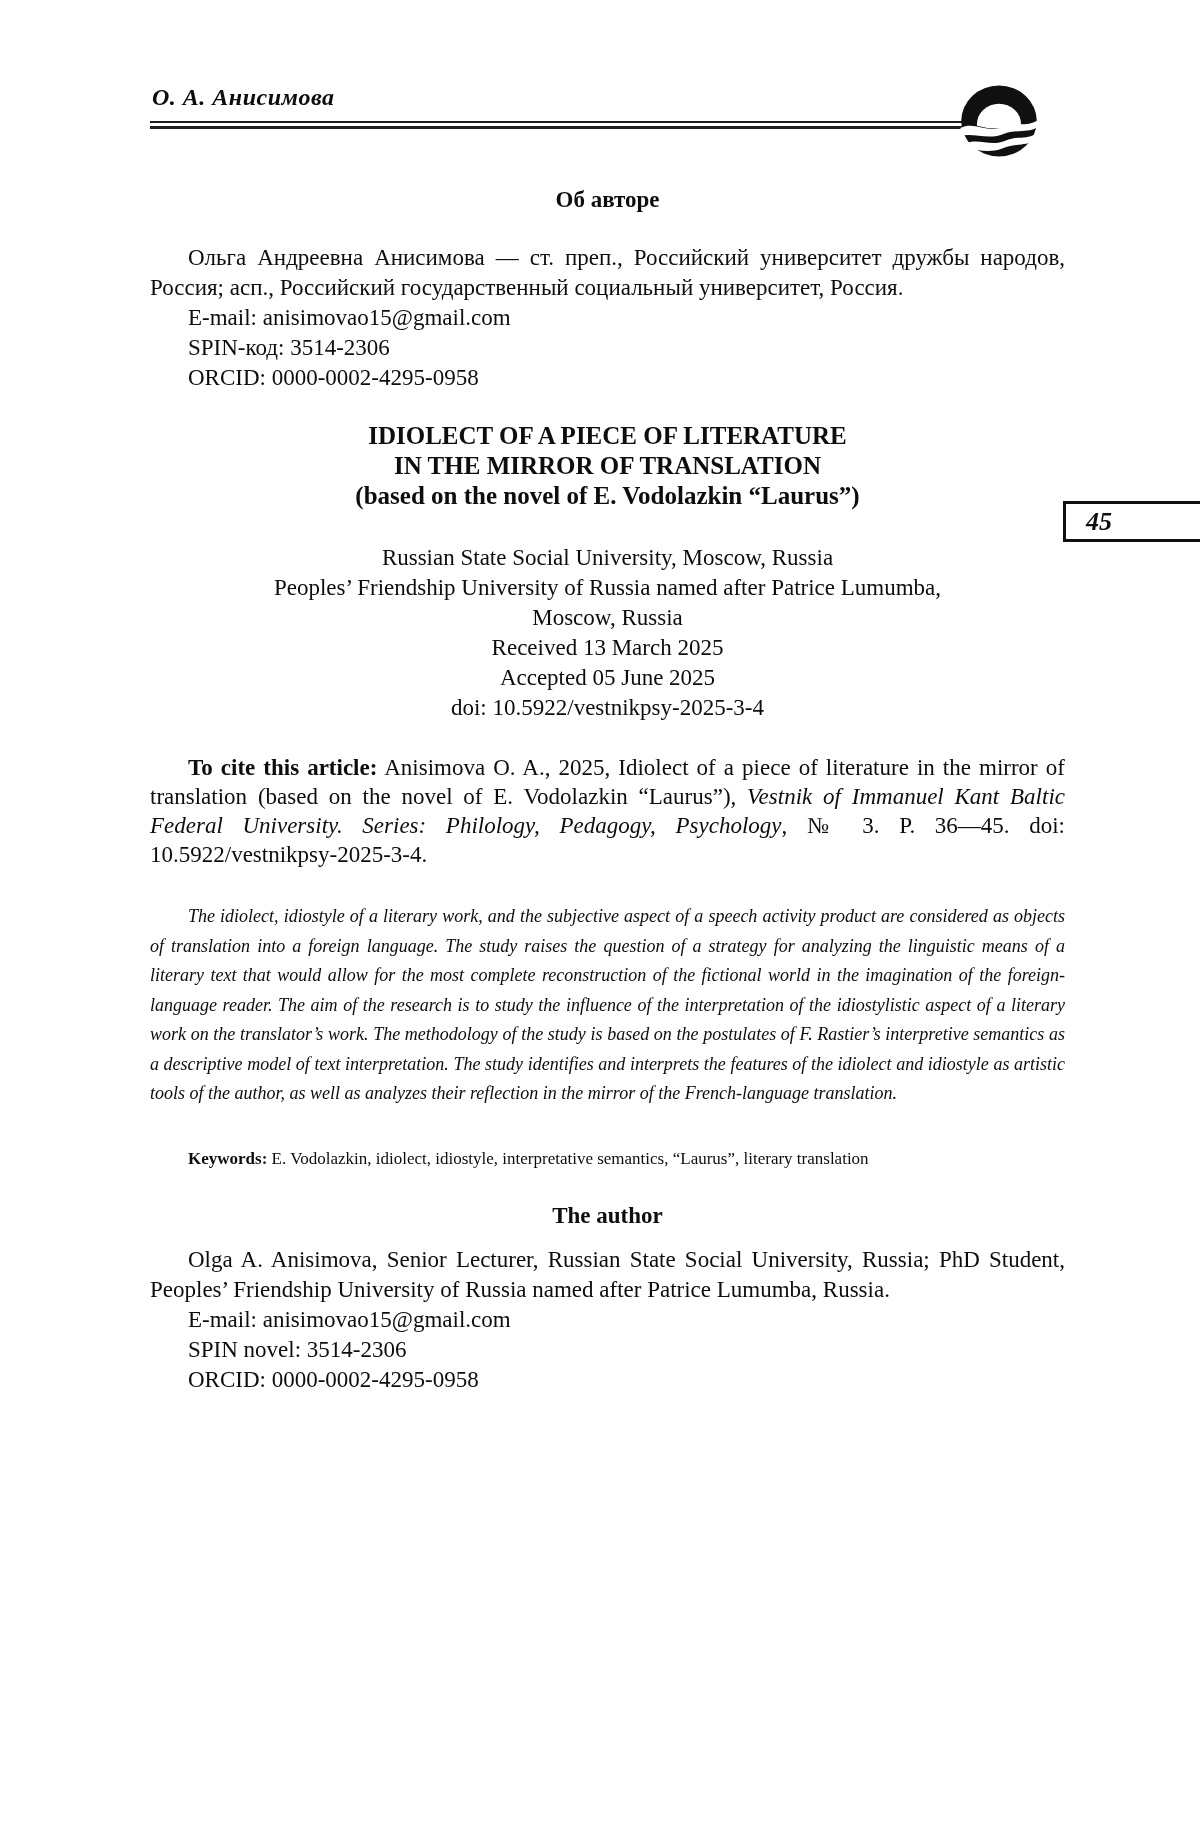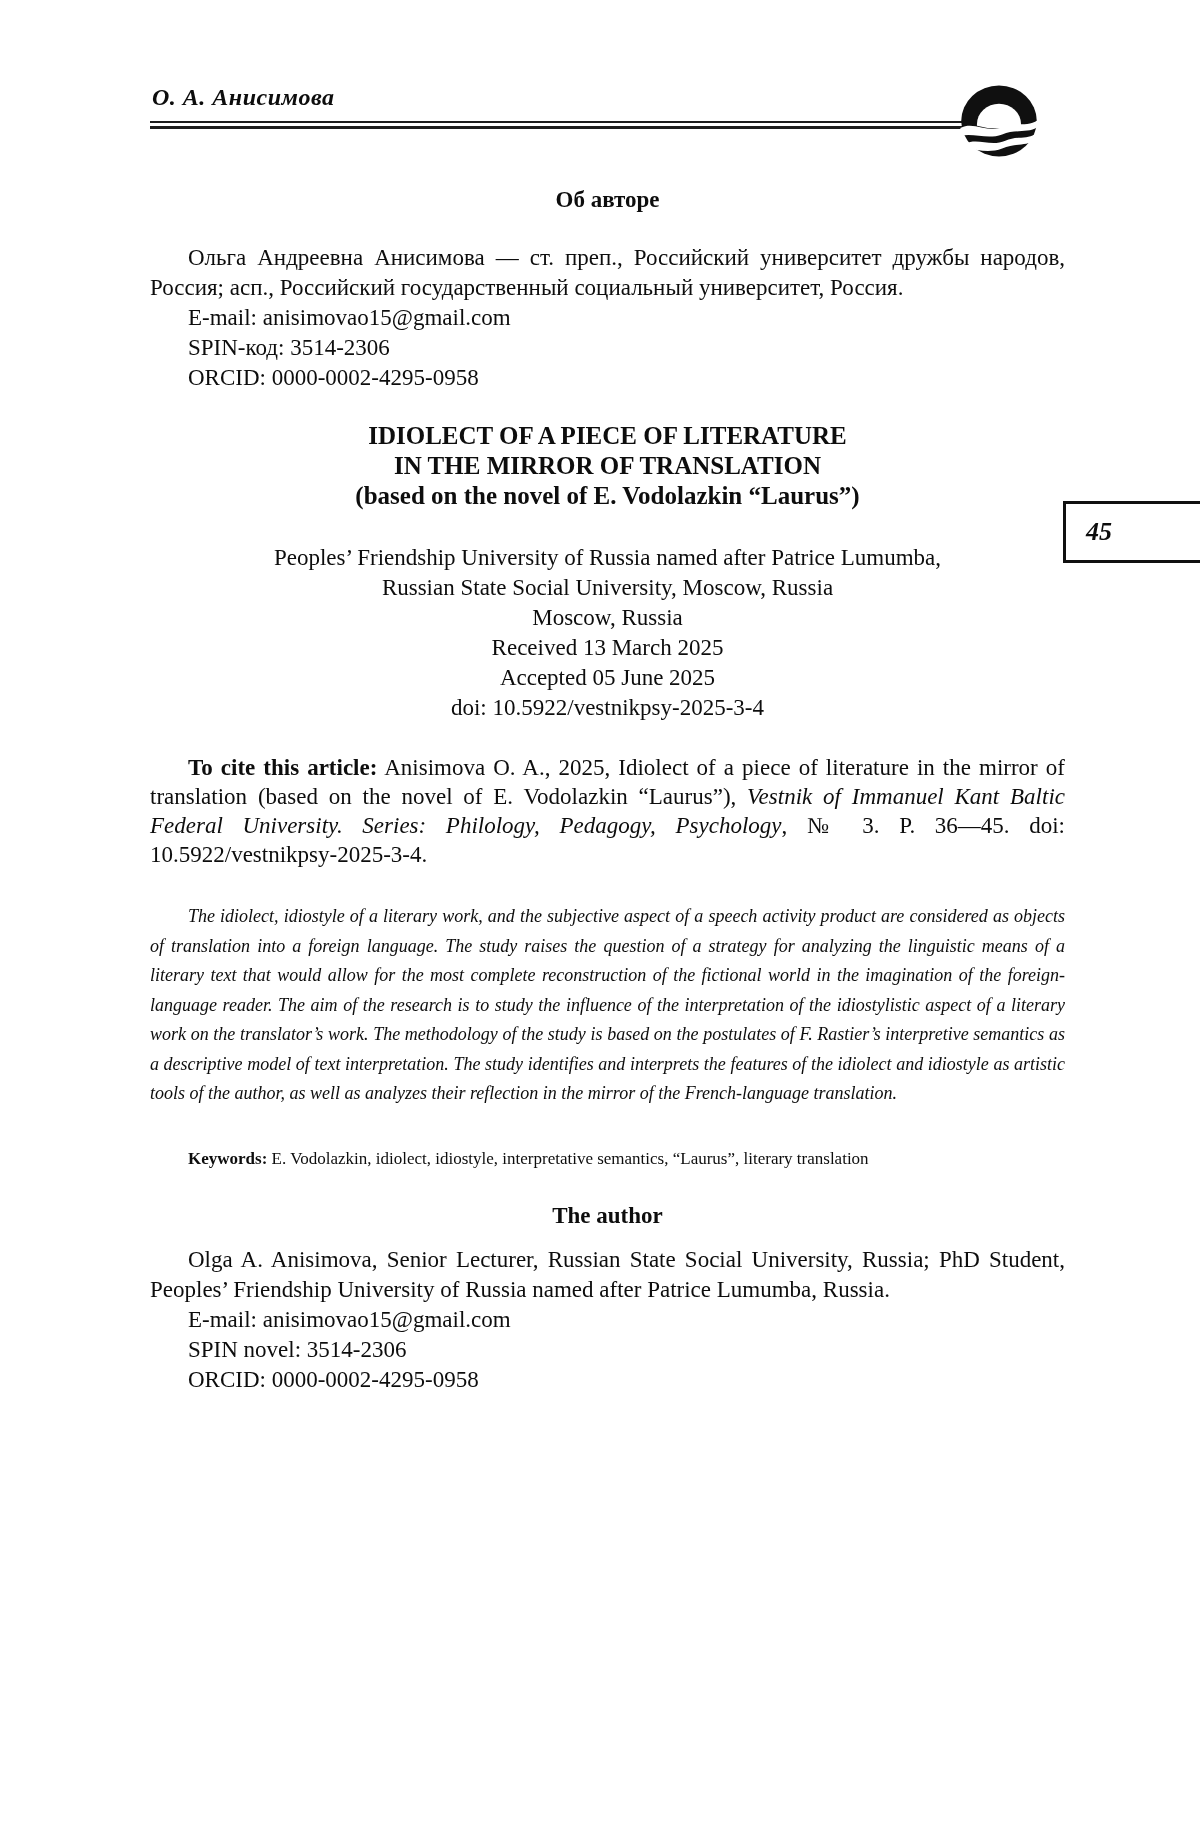--- a/index.html
+++ b/index.html
@@ -18,21 +18,21 @@
     font-size:24px; font-style:italic; font-weight:600; letter-spacing:.5px;
   }
   .rh-rule {
     position:absolute; left:150px; top:121px; width:814px; height:8px;
     border-top:2px solid #1d1d1d; border-bottom:3px solid #1d1d1d;
   }
   .logo { position:absolute; left:958px; top:84px; width:82px; height:74px; }
 
   
   .page-num-box {
-    position:absolute; left:1063px; top:501px; width:137px; height:62px;
+    position:absolute; left:1063px; top:501px; width:137px; height:41px;
     border:3px solid #101010; border-right:none;
     display:flex; align-items:center; background:#fff;
   }
   .page-num { font-size:26px; font-weight:bold; font-style:italic; margin-left:20px; }
 
   
   .content { position:absolute; left:150px; top:0; width:915px; }
 
   .h-sec { font-size:23px; font-weight:bold; line-height:30px; text-align:center;font-family:Liberation Serif, serif; }
   .h-ru  { margin-top:185px; }
@@ -94,22 +94,22 @@
     <p class="contact"><span>ORCID:</span> <span>0000-0002-4295-0958</span></p>
 
 
     <h1 class="title-block">
       <span>IDIOLECT OF A PIECE OF LITERATURE</span><br>
       <span>IN THE MIRROR OF TRANSLATION</span><br>
       <span>(based on the novel of E. Vodolazkin “Laurus”)</span>
     </h1>
 
     <div class="affil-block">
+      <div>Russian State Social University, Moscow, Russia</div>
       <div>Peoples’ Friendship University of Russia named after Patrice Lumumba,</div>
-      <div>Russian State Social University, Moscow, Russia</div>
       <div>Moscow, Russia</div>
       <div>Received 13 March 2025</div>
       <div>Accepted 05 June 2025</div>
       <div>doi: 10.5922/vestnikpsy-2025-3-4</div>
     </div>
 
     <p class="cite"><span class="bold-lbl">To cite this article:</span><span> Anisimova O. A., 2025, Idiolect of a piece of literature in the mirror of translation (based on the novel of E. Vodolazkin “Laurus”), </span><span class="ital">Vestnik of Immanuel Kant Baltic Federal University. Series: Philology, Pedagogy, Psychology</span><span>, № 3. P. 36—45. doi: 10.5922/vestnikpsy-2025-3-4.</span></p>
 
     <p class="abstract">The idiolect, idiostyle of a literary work, and the subjective aspect of a speech activity product are considered as objects of translation into a foreign language. The study raises the question of a strategy for analyzing the linguistic means of a literary text that would allow for the most complete reconstruction of the fictional world in the imagination of the foreign-language reader. The aim of the research is to study the influence of the interpretation of the idiostylistic aspect of a literary work on the translator’s work. The methodology of the study is based on the postulates of F. Rastier’s interpretive semantics as a descriptive model of text interpretation. The study identifies and interprets the features of the idiolect and idiostyle as artistic tools of the author, as well as analyzes their reflection in the mirror of the French-language translation.</p>
 

